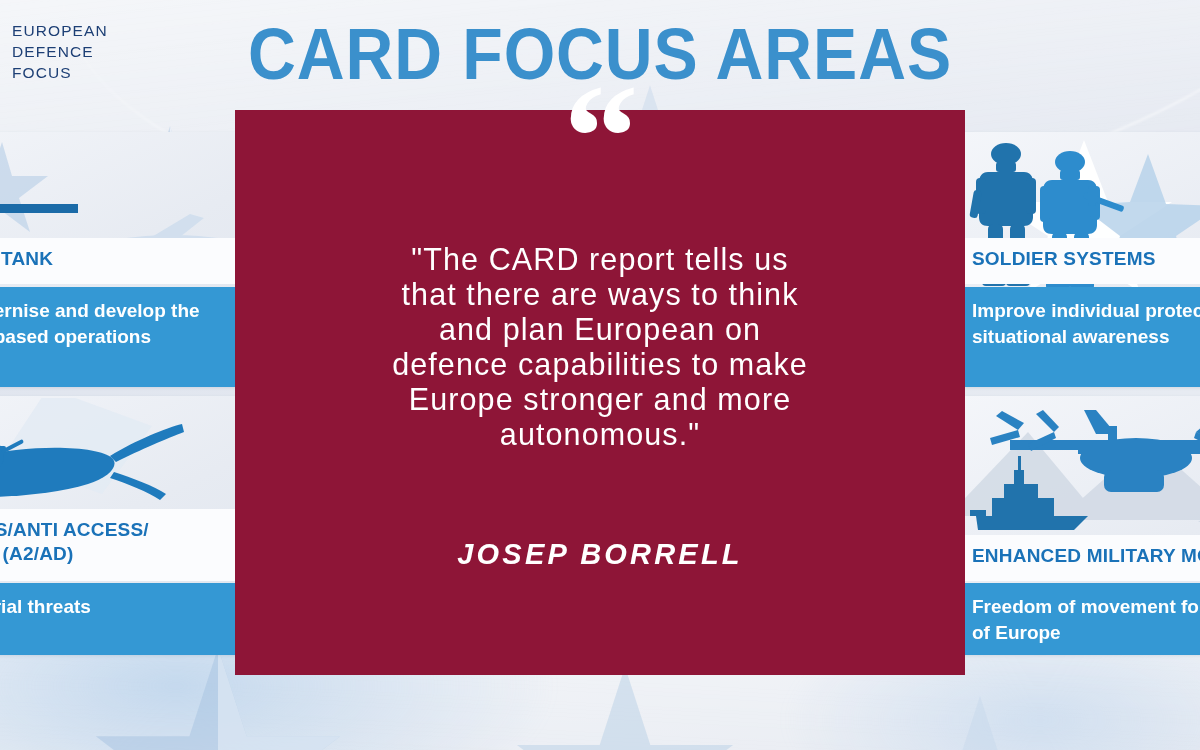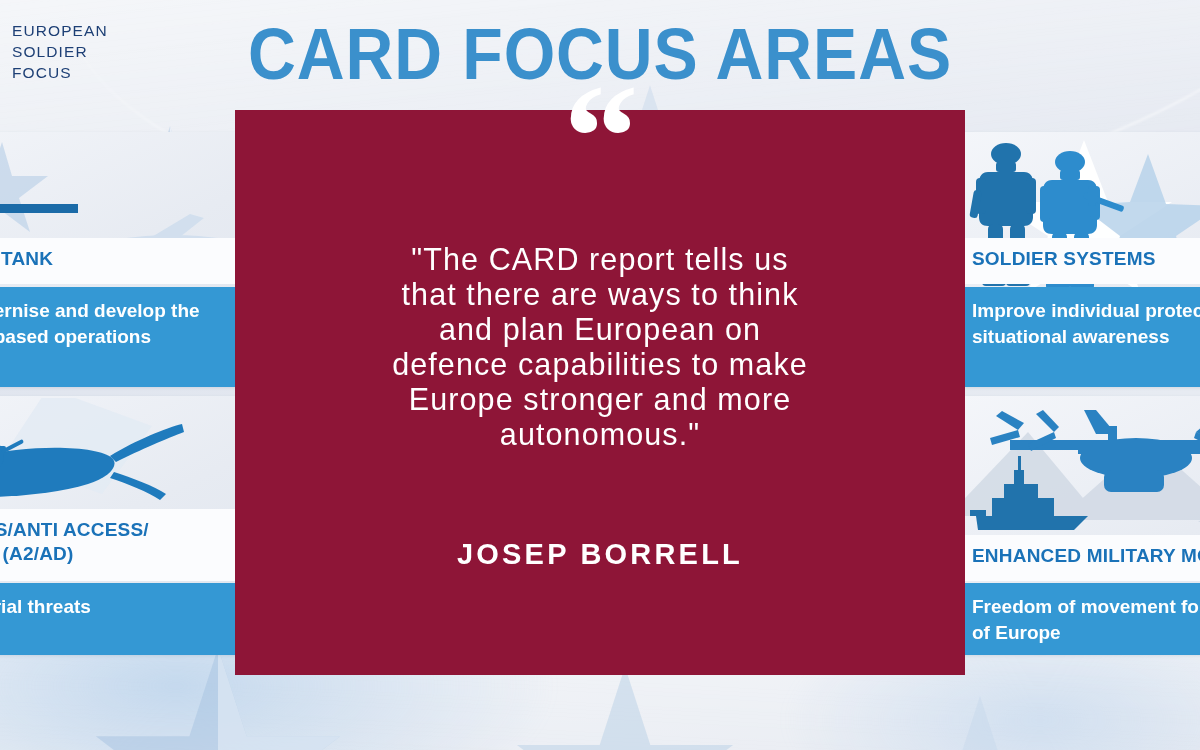--- a/index.html
+++ b/index.html
@@ -196,20 +196,21 @@
   #quote-author {
     position: absolute;
     left: 0; right: 0;
     top: 427px;
     text-align: center;
     color: #ffffff;
     font-size: 29px;
     line-height: 34px;
     font-weight: 700;
     letter-spacing: 3.2px;
+    font-style: italic;
   }
 </style>
 </head>
 <body>
 
 <div id="stage">
 
   <div class="bg-wash swoosh-a"></div>
   <div class="bg-wash swoosh-b"></div>
   <div class="bg-wash swoosh-c"></div>
@@ -245,21 +246,21 @@
     </svg>
   </div>
   <div class="star" style="left:880px; top:690px;">
     <svg width="200" height="196" viewBox="0 0 100 96">
       <polygon points="50,2 61,36 97,36 68,58 79,93 50,71 21,93 32,58 3,36 39,36" fill="#c6d8ea" opacity="0.45"></polygon>
     </svg>
   </div>
 
   <div class="logo">
     <div class="logo-line">EUROPEAN</div>
-    <div class="logo-line">SOLDIER</div>
+    <div class="logo-line">DEFENCE</div>
     <div class="logo-line">FOCUS</div>
   </div>
 
   <div class="page-title">CARD FOCUS AREAS</div>
 
   <div class="card" id="card-mbt">
     <div class="art">
       <svg width="390" height="160" viewBox="0 0 390 160" style="left:0; top:0;">
         <polygon points="150,10 160,44 196,44 167,66 178,100 150,79 121,100 132,66 103,44 139,44" fill="#c3d6ea" opacity="0.8"></polygon>
         <g fill="#1b6ba8">

